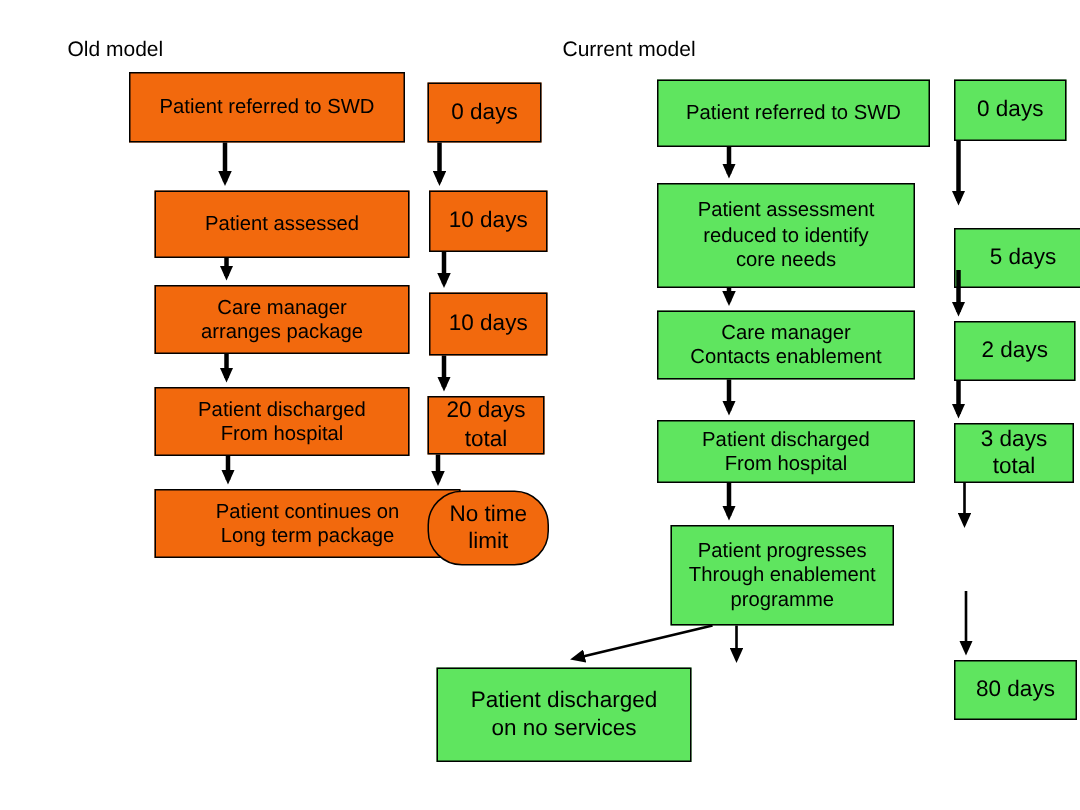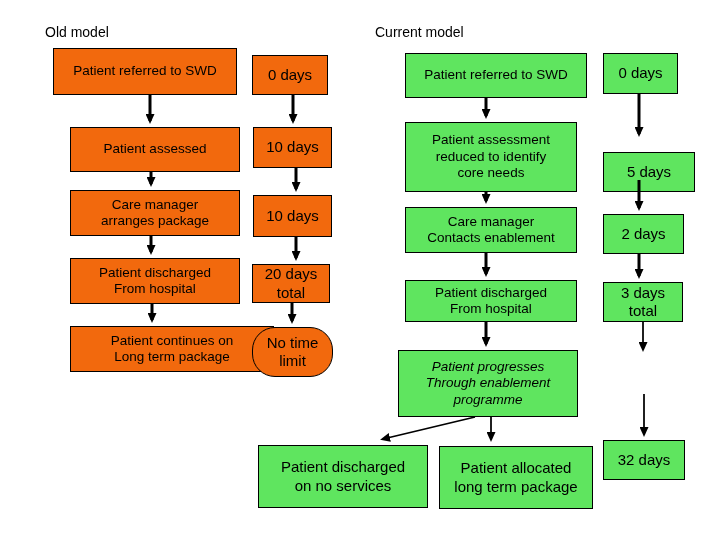--- a/index.html
+++ b/index.html
@@ -29,20 +29,21 @@
     position: absolute;
     border: 1px solid var(--border-color, #000000);
     display: flex;
     align-items: center;
     justify-content: center;
     text-align: center;
     white-space: pre-line;
     box-sizing: border-box;
     padding: 4px 3px;
     line-height: 1.22;
+    margin-left: 33px;
   }
   .orange { background: var(--old-box, #F2690D); }
   .green  { background: var(--current-box, #5FE55F); }
   .step { font-size: 13.5px; }
   .days { font-size: 15px; }
   .outcome { font-size: 15px; }
 
   
   #os0 { left: 53px;  top: 48px;  width: 184px; height: 47px; }
   #os1 { left: 70px;  top: 127px; width: 170px; height: 45px; text-align: center; }
@@ -55,21 +56,21 @@
   #od1 { left: 253px; top: 127px; width: 79px; height: 41px; }
   #od2 { left: 253px; top: 195px; width: 79px; height: 42px; }
   #od3 { left: 252px; top: 264px; width: 78px; height: 39px; }
   #od4 { left: 252px; top: 327px; width: 81px; height: 50px; border-radius: 23px; }
 
   
   #cs0 { left: 405px; top: 53px;  width: 182px; height: 45px; }
   #cs1 { left: 405px; top: 122px; width: 172px; height: 70px; }
   #cs2 { left: 405px; top: 207px; width: 172px; height: 46px; }
   #cs3 { left: 405px; top: 280px; width: 172px; height: 42px; }
-  #cs4 { left: 398px; top: 350px; width: 180px; height: 67px; font-style: italic; }
+  #cs4 { left: 414px; top: 350px; width: 149px; height: 67px; }
 
   
   #cd0 { left: 603px; top: 53px;  width: 75px; height: 41px; }
   #cd1 { left: 603px; top: 152px; width: 92px; height: 40px; }
   #cd2 { left: 603px; top: 214px; width: 81px; height: 40px; }
   #cd3 { left: 603px; top: 282px; width: 80px; height: 40px; }
   #cd4 { left: 603px; top: 355px; width: 80px; height: 39px; }
   #cd5 { left: 603px; top: 440px; width: 82px; height: 40px; }
 
   
@@ -123,26 +124,24 @@
 From hospital</div>
   <div class="box green step" id="cs4">Patient progresses
 Through enablement
 programme</div>
 
   <div class="box green days" id="cd0">0 days</div>
   <div class="box green days" id="cd1">5 days</div>
   <div class="box green days" id="cd2">2 days</div>
   <div class="box green days" id="cd3">3 days
 total</div>
-  <div class="box green days" id="cd5">32 days</div>
+  <div class="box green days" id="cd5">80 days</div>
 
   <div class="box green outcome" id="oc0">Patient discharged
 on no services</div>
-  <div class="box green outcome" id="oc1">Patient allocated
-long term package</div>
 
   <svg id="arrows" viewBox="0 0 720 540" xmlns="http://www.w3.org/2000/svg">
     <defs>
       <marker id="ah" markerUnits="userSpaceOnUse" markerWidth="10" markerHeight="9" refX="7" refY="4.5" orient="auto">
         <path class="arrow-head" d="M0,0 L10,4.5 L0,9 Z"></path>
       </marker>
     </defs>
 
     <line class="thick" x1="150" y1="95" x2="150" y2="121" marker-end="url(#ah)"></line>
     <line class="thick" x1="151" y1="172" x2="151" y2="184" marker-end="url(#ah)"></line>

